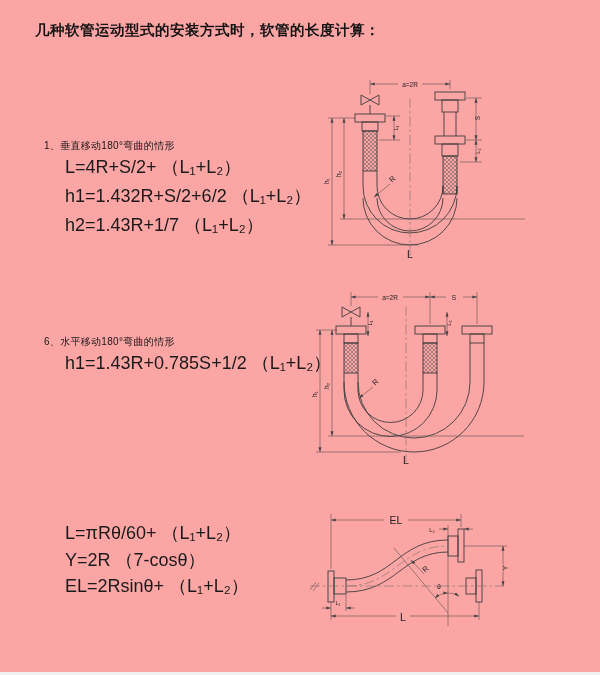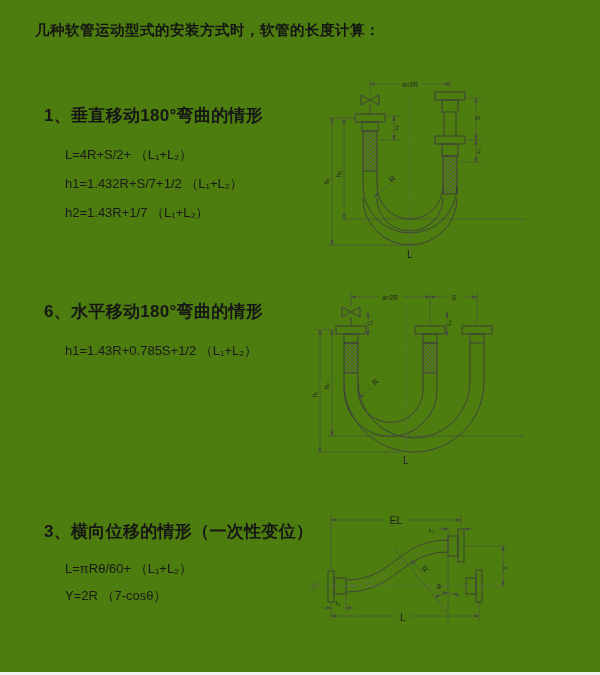--- a/index.html
+++ b/index.html
@@ -1,32 +1,32 @@
 <!DOCTYPE html>
 <html><head>
 <meta charset="utf-8">
 <style>
   html,body{margin:0;padding:0;}
   body{
     width:600px;height:675px;background:#ffffff;
     font-family:"Liberation Sans","DejaVu Sans",sans-serif;
     color:#1c1c1c;overflow:hidden;
   }
-  .page{position:relative;width:600px;height:675px;background:#4d7c0f;}
+  .page{position:relative;width:600px;height:675px;background:#fca5a5;}
   .doc-title{
     position:absolute;left:35px;top:21px;
     font-size:14.5px;font-weight:700;letter-spacing:0.5px;color:#141414;
     white-space:nowrap;
   }
   .section{position:absolute;left:44px;width:280px;}
   .sec1{top:104px;}
   .sec2{top:300px;}
   .sec3{top:520px;}
-  .sec-heading{font-size:17px;font-weight:700;color:#161616;letter-spacing:0.3px;white-space:nowrap;}
-  .formulas{margin:13px 0 0 21px;font-size:13px;line-height:29px;color:#1a1a1a;white-space:nowrap;}
+  .sec-heading{font-size:10px;font-weight:400;color:#161616;letter-spacing:0.3px;white-space:nowrap;margin-top:35px;}
+  .formulas{margin:0 0 0 21px;font-size:18px;line-height:29px;color:#1a1a1a;white-space:nowrap;}
   .sec3 .formulas{line-height:26.5px;}
   .diagram{position:absolute;}
   .d1{left:315px;top:70px;}
   .d2{left:306px;top:282px;}
   .d3{left:298px;top:498px;}
   svg{display:block;}
   svg text{fill:#222;stroke:none;font-family:"Liberation Sans","DejaVu Sans",sans-serif;}
   .dl{font-size:6.5px;}
   .dl-sm{font-size:5.6px;}
   .dl-lg{font-size:10.5px;}
@@ -41,37 +41,37 @@
 <body>
 
 <div class="page">
 
   <div class="doc-title">几种软管运动型式的安装方式时，软管的长度计算：</div>
 
   <div class="section sec1">
     <div class="sec-heading">1、垂直移动180°弯曲的情形</div>
     <div class="formulas">
       <div>L=4R+S/2+ （L₁+L₂）</div>
-      <div>h1=1.432R+S/7+1/2 （L₁+L₂）</div>
+      <div>h1=1.432R+S/2+6/2 （L₁+L₂）</div>
       <div>h2=1.43R+1/7 （L₁+L₂）</div>
     </div>
   </div>
 
   <div class="section sec2">
     <div class="sec-heading">6、水平移动180°弯曲的情形</div>
     <div class="formulas">
       <div>h1=1.43R+0.785S+1/2 （L₁+L₂）</div>
     </div>
   </div>
 
   <div class="section sec3">
-    <div class="sec-heading">3、横向位移的情形（一次性变位）</div>
     <div class="formulas">
       <div>L=πRθ/60+ （L₁+L₂）</div>
       <div>Y=2R （7-cosθ）</div>
+      <div>EL=2Rsinθ+ （L₁+L₂）</div>
     </div>
   </div>
 
   <div class="diagram d1">
     <svg width="215" height="192" viewBox="0 0 215 192">
       <defs>
         <pattern id="braidpat" width="4" height="4" patternUnits="userSpaceOnUse">
           <path d="M0,0 L4,4 M0,4 L4,0" stroke="#555" stroke-width="0.5"></path>
         </pattern>
         <marker id="ah" viewBox="0 0 10 10" refX="9.5" refY="5" markerWidth="9" markerHeight="9" orient="auto-start-reverse">

